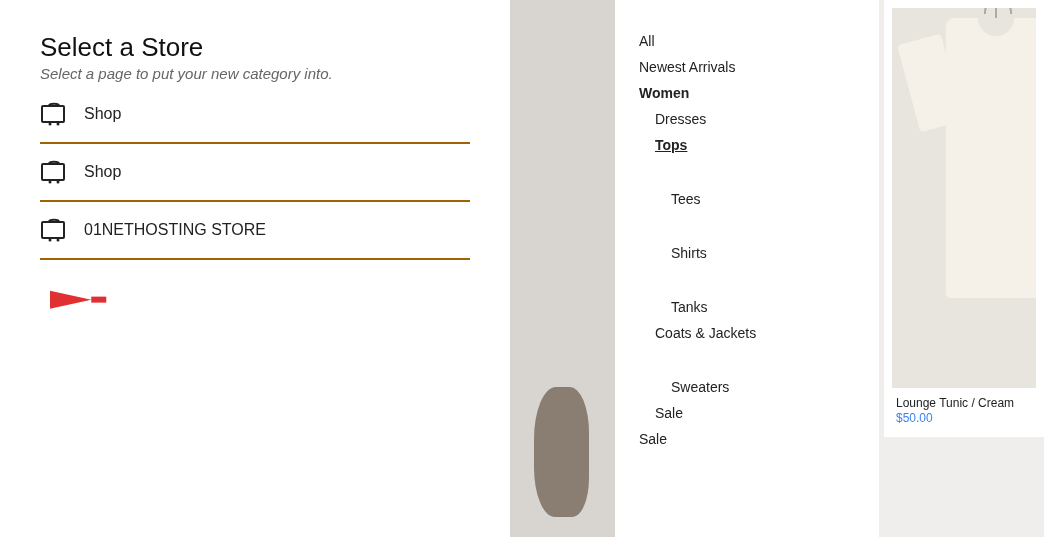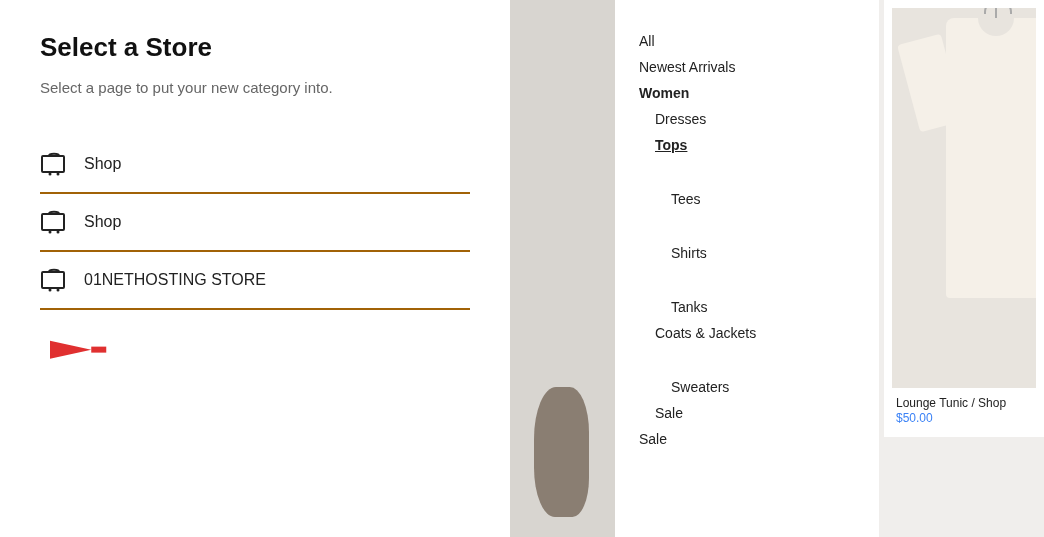--- a/index.html
+++ b/index.html
@@ -15,30 +15,29 @@
     
     .left-panel {
       width: 510px;
       background: #fff;
       padding: 32px 40px;
       flex-shrink: 0;
     }
 
     .left-panel h1 {
       font-size: 26px;
-      font-weight: 700;
+      font-weight: 400;
       color: #111;
-      margin-bottom: 14px;
     }
 
     .left-panel .subtitle {
       font-size: 15px;
       color: #666;
       line-height: 1.5;
-      margin-bottom: 36px;
+      font-style: italic;
     }
 
     .store-list {
       list-style: none;
     }
 
     .store-item {
       display: flex;
       align-items: center;
       padding: 14px 0;
@@ -321,19 +320,19 @@
         <div class="garment">
           <div class="hanger"></div>
           <div class="garment-body">
             <div class="garment-neck"></div>
             <div class="garment-sleeve-left"></div>
             <div class="garment-sleeve-right"></div>
           </div>
         </div>
       </div>
       <div class="product-info">
-        <div class="product-name">Lounge Tunic / Shop</div>
+        <div class="product-name">Lounge Tunic / Cream</div>
         <div class="product-price">$50.00</div>
       </div>
     </div>
   </div>
 
 </div>
 
 </body></html>

